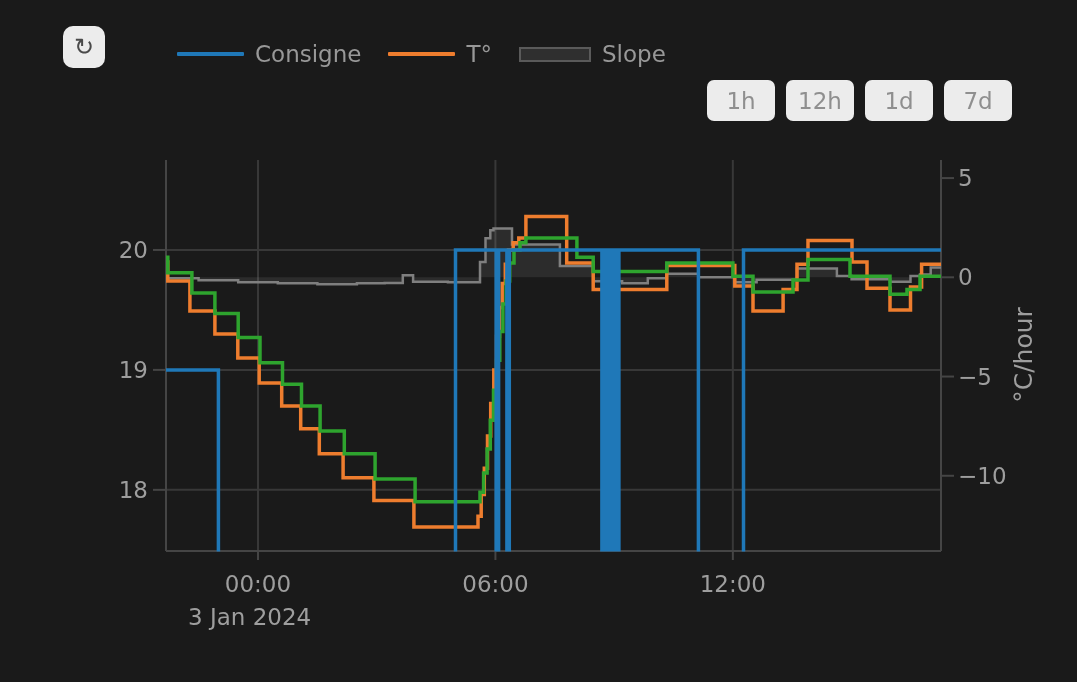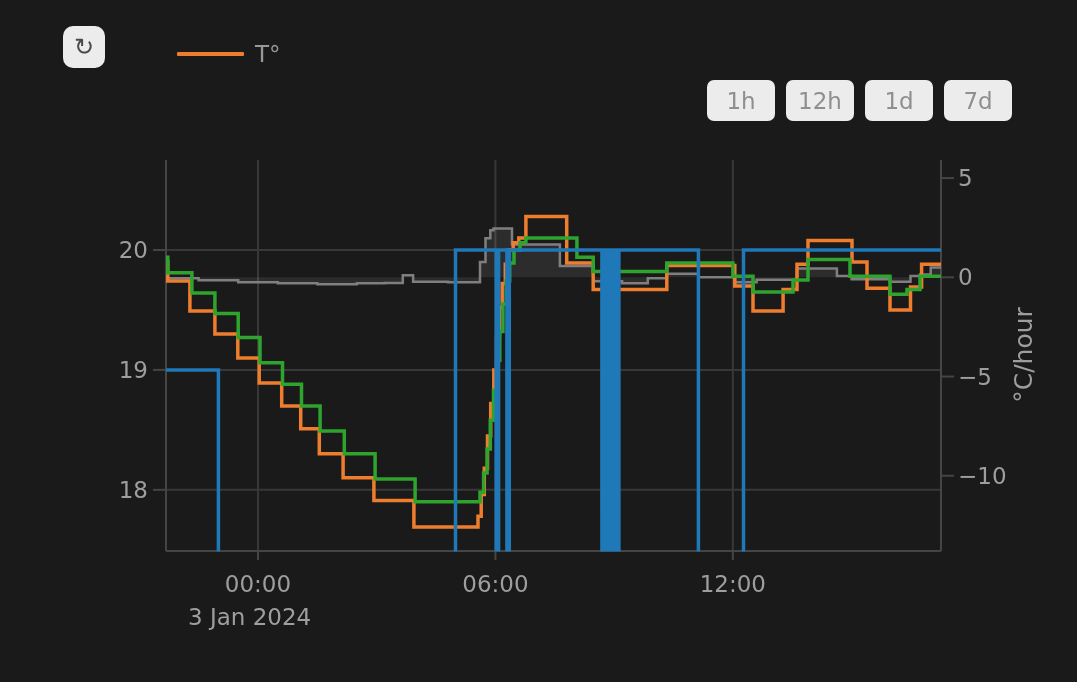--- a/index.html
+++ b/index.html
@@ -24,22 +24,30 @@
 <body>
 
 <div class="app">
 
   <button class="refresh-btn">
     <span>↻</span>
   </button>
 
   <div class="legend">
     <div class="legend-item">
+      <span class="swatch-line" style="background: rgb(31, 120, 184);"></span>
+      <span class="legend-label">Consigne</span>
+    </div>
+    <div class="legend-item">
       <span class="swatch-line" style="background: rgb(238, 125, 46);"></span>
       <span class="legend-label">T°</span>
+    </div>
+    <div class="legend-item">
+      <span class="swatch-rect" style="background: rgb(47, 47, 47); border-color: rgb(90, 90, 90);"></span>
+      <span class="legend-label">Slope</span>
     </div>
   </div>
 
   <div class="range-buttons">
     <button class="range-btn">1h</button>
     <button class="range-btn">12h</button>
     <button class="range-btn">1d</button>
     <button class="range-btn">7d</button>
   </div>
 

